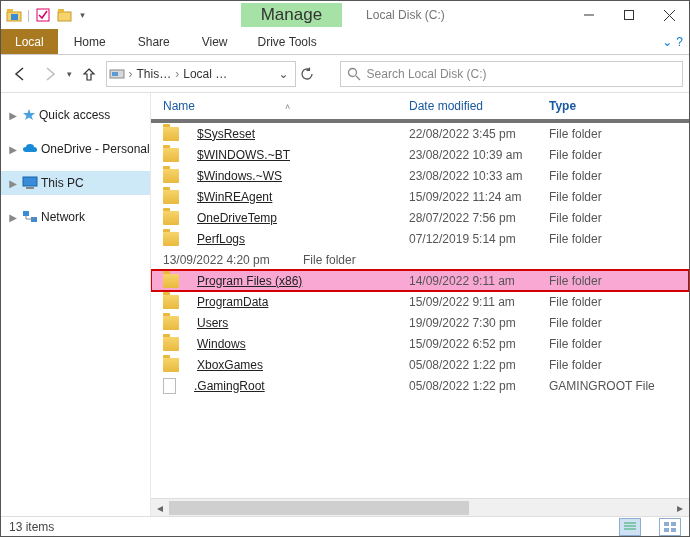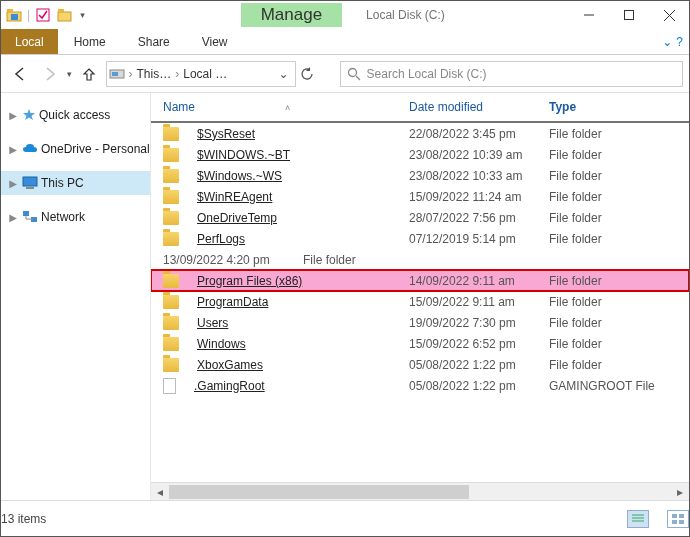--- a/index.html
+++ b/index.html
@@ -38,21 +38,21 @@
 
 
 .body { flex: 1; display: flex; overflow: hidden; }
 .sidebar { width: 150px; border-right: 1px solid #e8e8e8; padding-top: 10px; }
 .tree-item { display: flex; align-items: center; height: 24px; padding-left: 6px; gap: 3px; }
 .tree-item.selected { background: #cde8f6; }
 .tree-chev { width: 12px; color: #888; text-align: center; font-size: 10px; }
 .tree-label { color: #222; }
 
 .main { flex: 1; display: flex; flex-direction: column; overflow: hidden; }
-.cols { display: flex; height: 30px; align-items: center; border-bottom: 2px solid #737373; padding-left: 12px; }
+.cols { display: flex; height: 30px; align-items: center; border-bottom: 4px solid #737373; padding-left: 12px; }
 .col-name { width: 246px; color: #1a5aa0; }
 .col-date { width: 140px; color: #1a5aa0; }
 .col-type { flex: 1; color: #1a5aa0; font-weight: bold; }
 .sort-ind { color: #888; font-size: 9px; padding-left: 90px; }
 
 .rows { flex: 1; overflow: hidden; }
 .row { display: flex; align-items: center; height: 21px; padding-left: 12px; }
 .row.highlight { background: #f9a8d4; outline: 2px solid #d40000; outline-offset: -1px; }
 .cell-name { width: 246px; display: flex; align-items: center; gap: 18px; color: #222; text-decoration: underline; }
 .cell-date { width: 140px; color: #555; }
@@ -61,21 +61,21 @@
 .folder-ic::before { content: ''; position: absolute; top: -3px; left: 0; width: 7px; height: 3px; background: #e9b93e; border-radius: 1px 1px 0 0; }
 .file-ic { width: 13px; height: 16px; background: #fff; border: 1px solid #bbb; }
 
 .hscroll { height: 18px; background: #f0f0f0; border-top: 1px solid #ddd; position: relative; }
 .hscroll-thumb { position: absolute; left: 18px; top: 2px; width: 300px; height: 14px; background: #cfcfcf; }
 .hscroll-btn { position: absolute; top: 0; width: 18px; height: 18px; display: flex; align-items: center; justify-content: center; color: #666; }
 .hscroll-btn.left { left: 0; }
 .hscroll-btn.right { right: 0; }
 
 
-.status { height: 36px; border-top: 1px solid #ddd; display: flex; align-items: center; padding: 0 0; gap: 16px; }
+.status { height: 20px; border-top: 1px solid #ddd; display: flex; align-items: center; padding: 0 8px; gap: 16px; }
 .status-text { color: #444; }
 .status-spacer { flex: 1; }
 .view-btn { width: 22px; height: 18px; border: 1px solid #8daed1; margin-left: 2px; display: flex; align-items: center; justify-content: center; }
 .view-btn.active { background: #cfe2f3; }
 
 svg { display: block; }
 </style>
 </head>
 <body>
 
@@ -125,20 +125,21 @@
         </svg>
       </div>
   </div>
 </div>
 
 <div class="ribbon">
   <div class="file-tab">Local</div>
   <div class="ribbon-tab">Home</div>
   <div class="ribbon-tab">Share</div>
   <div class="ribbon-tab">View</div>
+  <div class="ctx-tab">Drive Tools</div>
   <div class="ribbon-spacer"></div>
   <div class="ribbon-right">
     <span class="chev-down">⌄</span>
     <span style="color:#0a7ad1;">?</span>
   </div>
 </div>
 
 <div class="navbar">
   <div class="nav-btn">
       <svg width="16" height="16">

